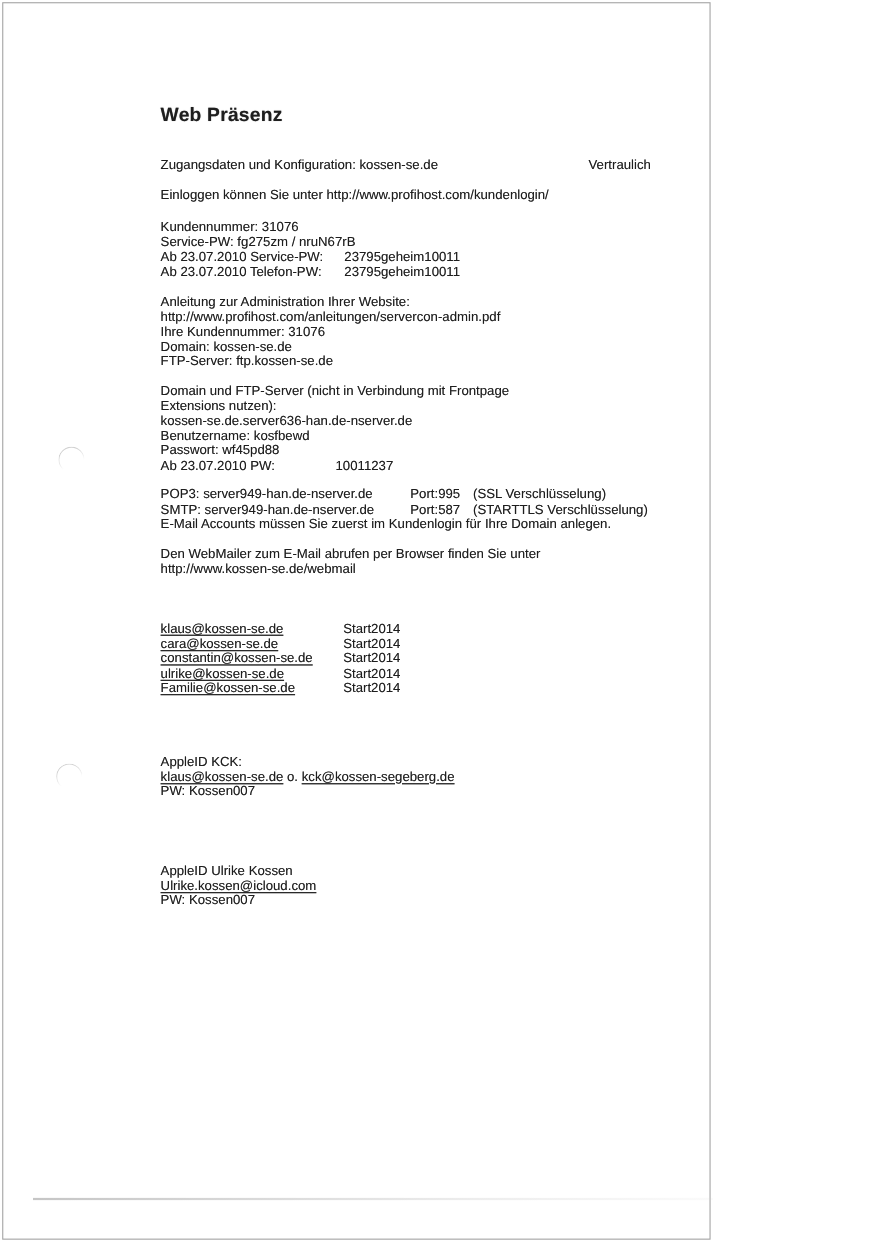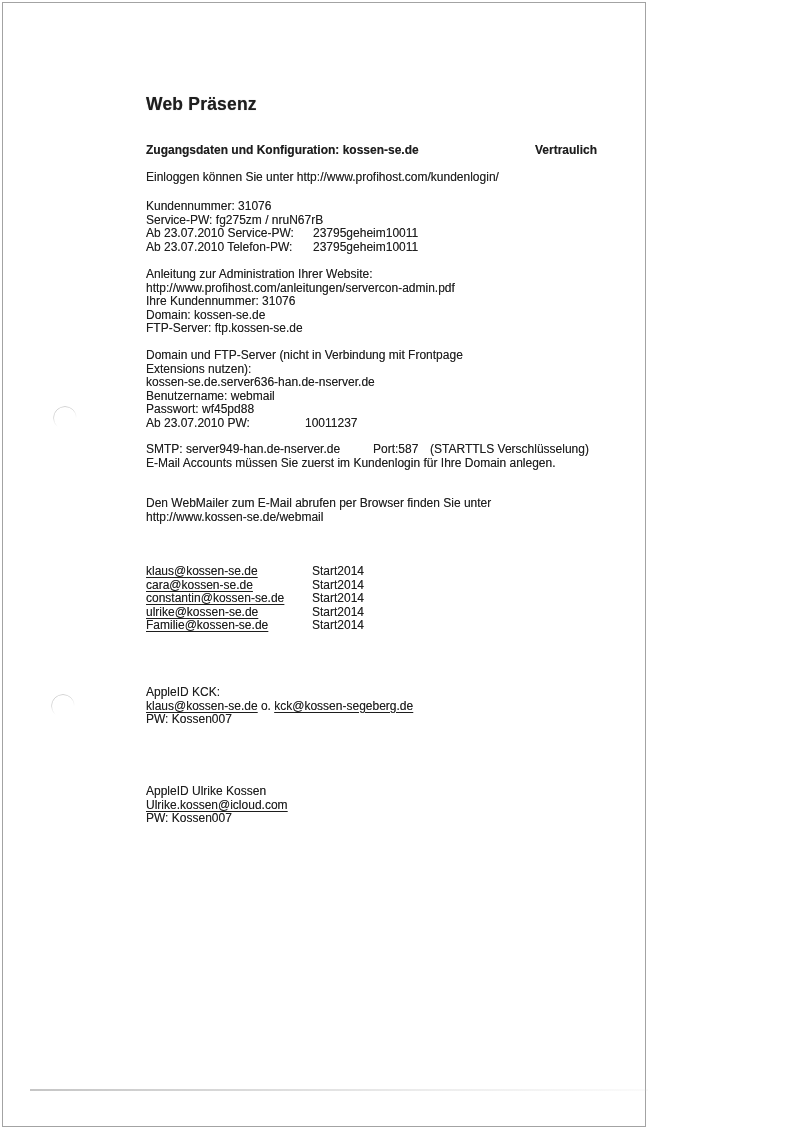--- a/index.html
+++ b/index.html
@@ -24,21 +24,21 @@
     border: 1px solid #a3a3a3;
     pointer-events: none;
   }
   .blk { position: absolute; left: 146px; }
   .line {
     font-size: 12px;
     line-height: 13.5px;
     white-space: pre-wrap;
     text-shadow: 0 0 0.6px rgba(40,40,40,0.55);
   }
-  .bold { font-weight: bold; }
+  .bold { font-weight: normal; }
   .title {
     font-size: 17.5px;
     line-height: 20px;
     font-weight: bold;
     letter-spacing: 0.2px;
     text-shadow: 0 0 0.7px rgba(30,30,30,0.6);
   }
   .u { text-decoration: underline; text-underline-offset: 1.5px; margin-top: 33px; }
   
   .trow .lbl  { display: inline-block; }
@@ -109,26 +109,27 @@
     <div class="line">http://www.profihost.com/anleitungen/servercon-admin.pdf</div>
     <div class="line">Ihre Kundennummer: 31076</div>
     <div class="line">Domain: kossen-se.de</div>
     <div class="line">FTP-Server: ftp.kossen-se.de</div>
   </div>
 
   <div class="blk" style="top:349px;">
     <div class="line">Domain und FTP-Server (nicht in Verbindung mit Frontpage</div>
     <div class="line">Extensions nutzen):</div>
     <div class="line">kossen-se.de.server636-han.de-nserver.de</div>
-    <div class="line">Benutzername: webmail</div>
+    <div class="line">Benutzername: kosfbewd</div>
     <div class="line">Passwort: wf45pd88</div>
     <div class="line trow trow-ftp"><span class="lbl">Ab 23.07.2010 PW:</span><span>10011237</span></div>
   </div>
 
   <div class="blk" style="top:443px;">
+    <div class="line trow trow-mail"><span class="lbl">POP3: server949-han.de-nserver.de</span><span class="port">Port:995</span><span>(SSL Verschlüsselung)</span></div>
     <div class="line trow trow-mail"><span class="lbl">SMTP: server949-han.de-nserver.de</span><span class="port">Port:587</span><span>(STARTTLS Verschlüsselung)</span></div>
     <div class="line">E-Mail Accounts müssen Sie zuerst im Kundenlogin für Ihre Domain anlegen.</div>
   </div>
 
   <div class="blk" style="top:497px;">
     <div class="line">Den WebMailer zum E-Mail abrufen per Browser finden Sie unter</div>
     <div class="line">http://www.kossen-se.de/webmail</div>
   </div>
 
   <div class="blk" style="top:565px;">

